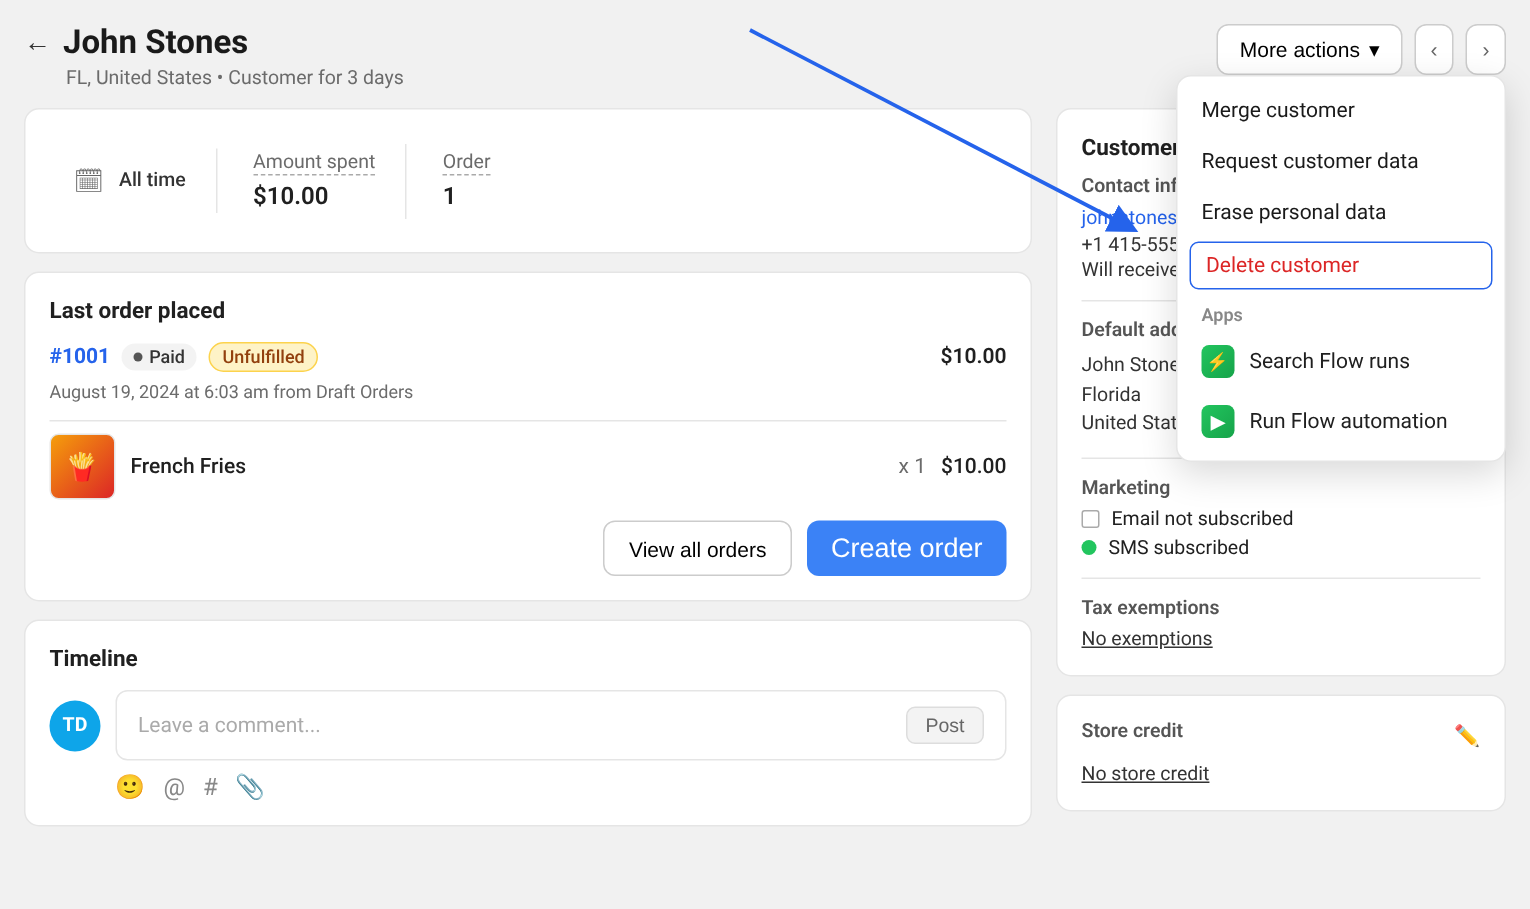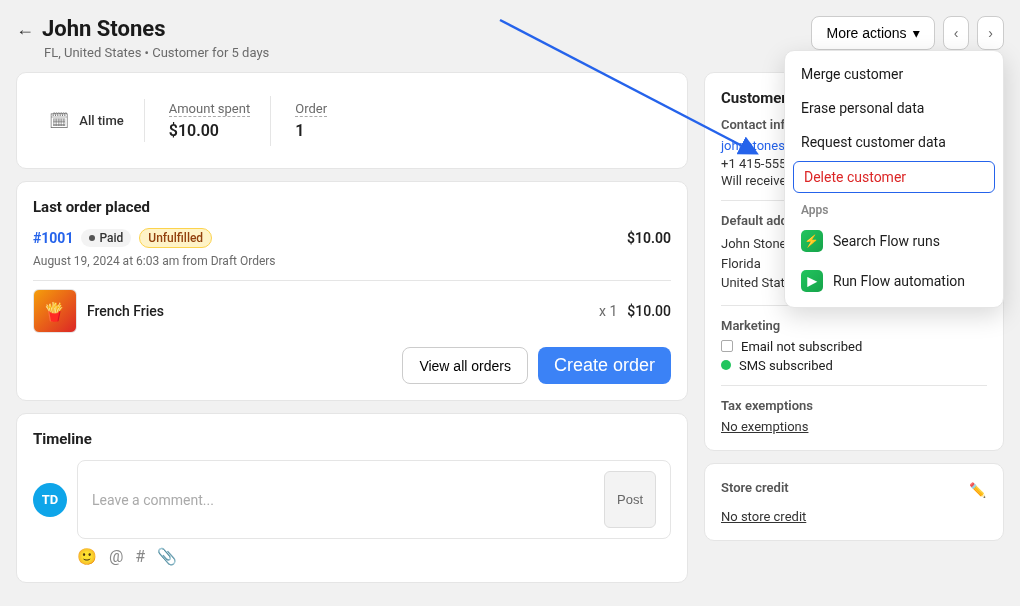--- a/index.html
+++ b/index.html
@@ -286,21 +286,21 @@
       color: #aaa;
       background: white;
       display: flex;
       align-items: center;
       justify-content: space-between;
     }
     .comment-placeholder {
       color: #aaa;
     }
     .comment-post-btn {
-      padding: 20px 12px;
+      padding: 4px 12px;
       background: #f3f3f3;
       border: 1px solid #ddd;
       border-radius: 6px;
       font-size: 13px;
       color: #666;
       cursor: pointer;
     }
     .timeline-toolbar {
       display: flex;
       gap: 12px;
@@ -464,21 +464,21 @@
 </svg>
 
 <div class="page">
 
   <div class="header">
     <div class="header-left">
       <div class="back-title">
         <span class="back-arrow">←</span>
         <h1 class="page-title">John Stones</h1>
       </div>
-      <span class="page-subtitle">FL, United States • Customer for 5 days</span>
+      <span class="page-subtitle">FL, United States • Customer for 3 days</span>
     </div>
     <div class="header-right">
       <button class="more-actions-btn">
         <span>More actions</span>
         <span>▾</span>
       </button>
       <button class="nav-btn">‹</button>
       <button class="nav-btn">›</button>
     </div>
   </div>
@@ -588,22 +588,22 @@
           <span class="edit-icon">✏️</span>
         </div>
         <div class="tax-text">No store credit</div>
       </div>
     </div>
   </div>
 </div>
 
 <div class="dropdown-menu">
   <div class="dropdown-item">Merge customer</div>
+  <div class="dropdown-item">Request customer data</div>
   <div class="dropdown-item">Erase personal data</div>
-  <div class="dropdown-item">Request customer data</div>
   <div class="dropdown-item delete">Delete customer</div>
   <div class="dropdown-section-label">Apps</div>
   <div class="dropdown-app-item">
     <div class="app-icon app-icon-flow">⚡</div>
     <span>Search Flow runs</span>
   </div>
   <div class="dropdown-app-item">
     <div class="app-icon app-icon-flow">▶</div>
     <span>Run Flow automation</span>
   </div>

